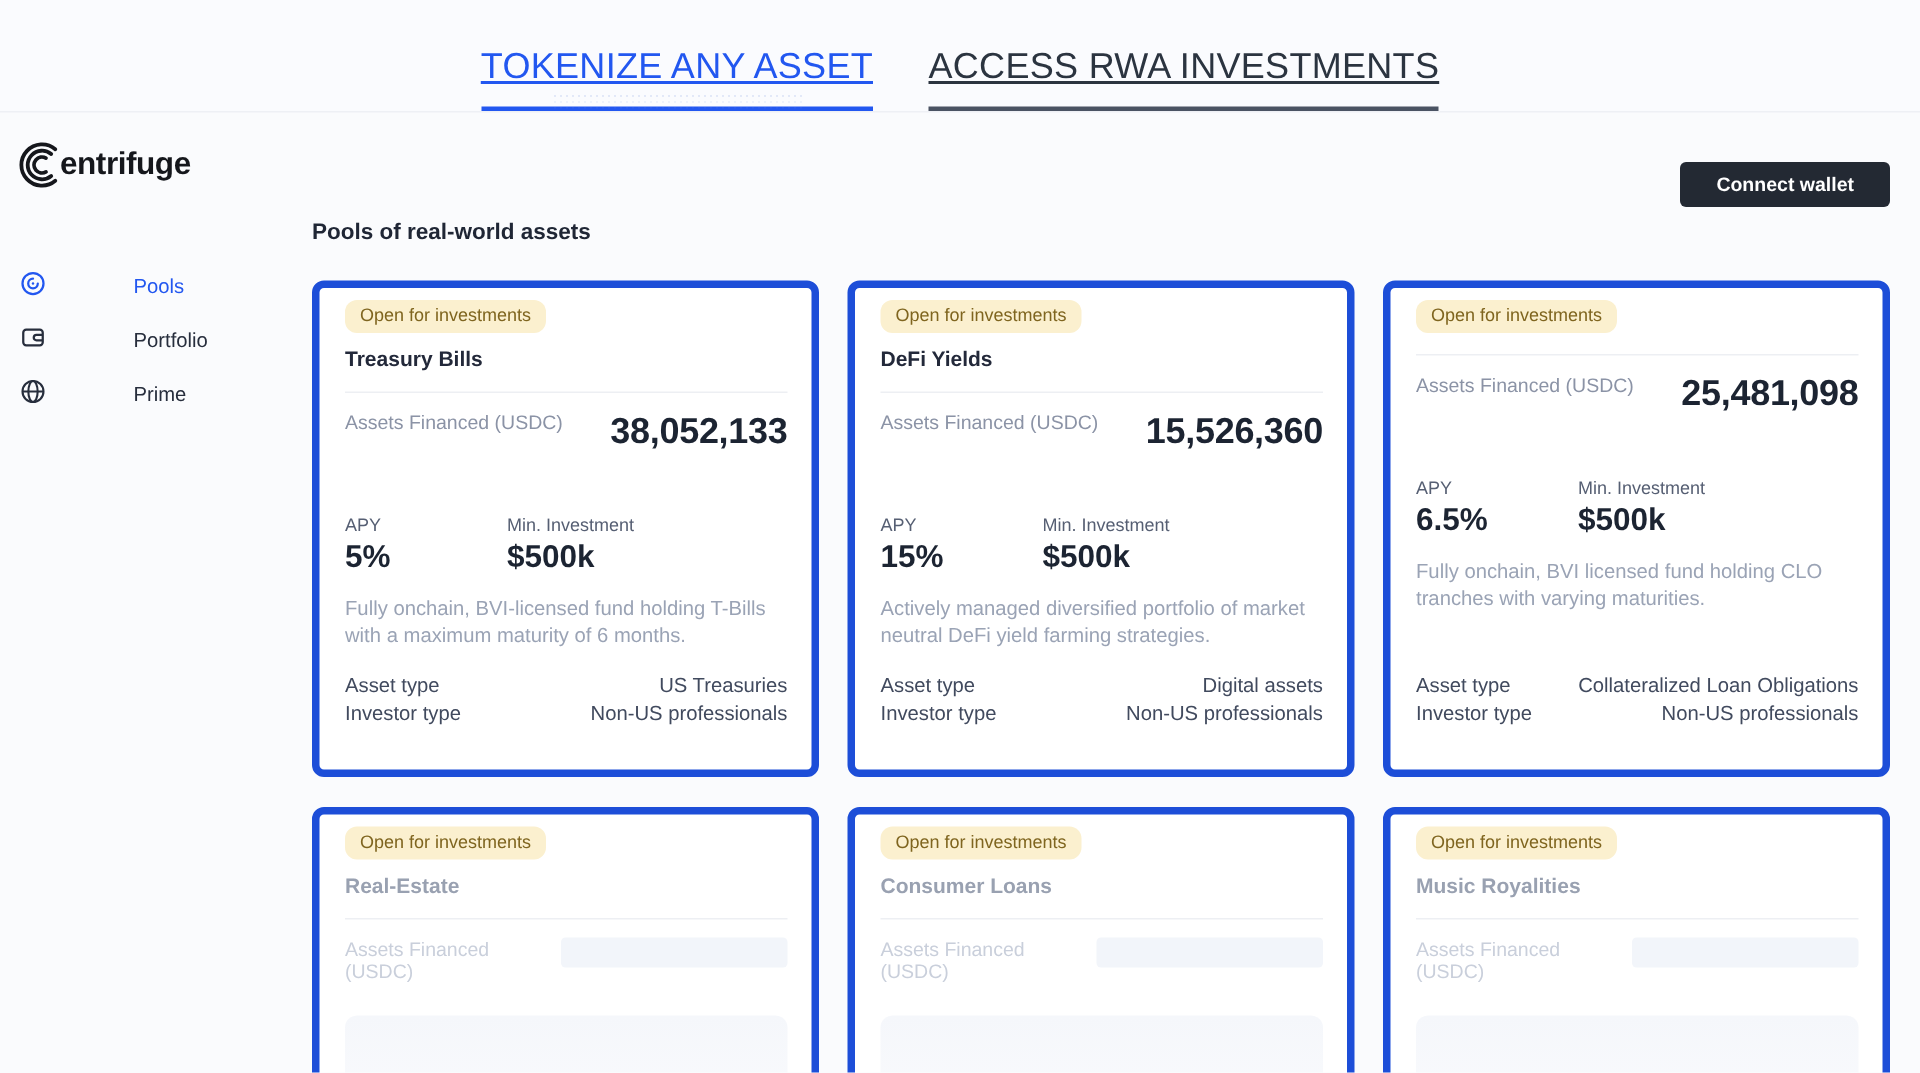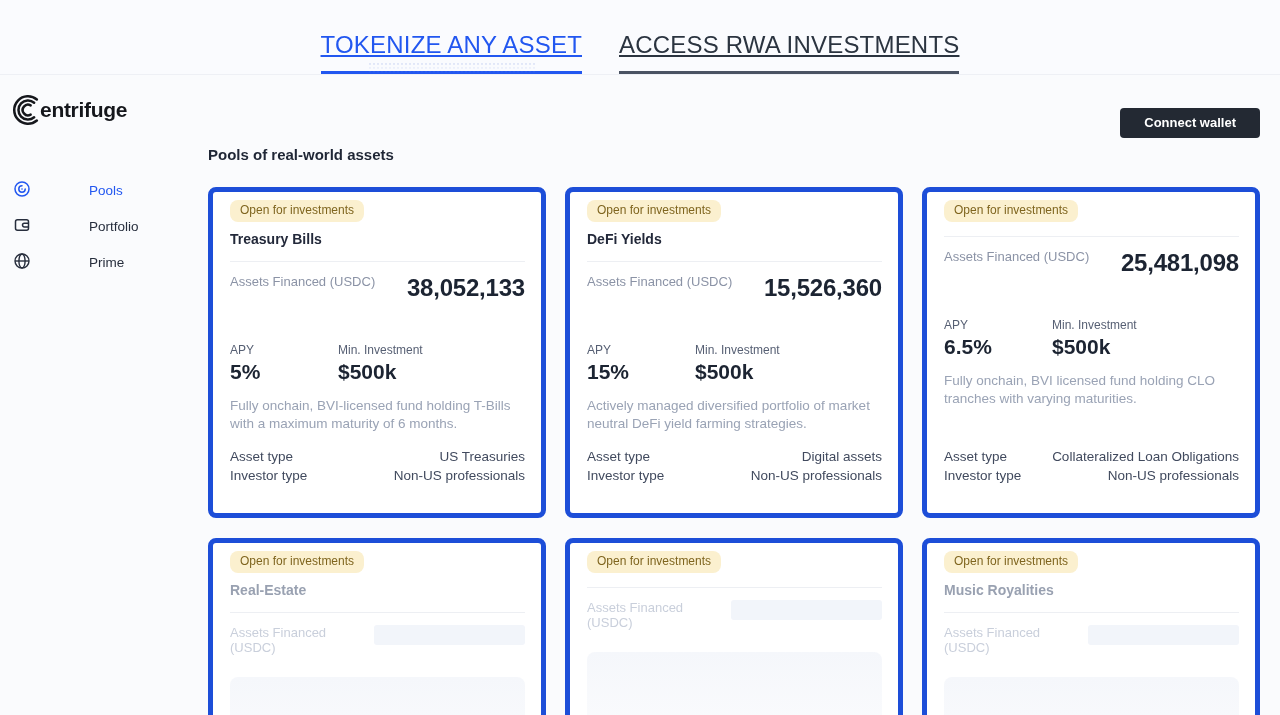--- a/index.html
+++ b/index.html
@@ -279,20 +279,21 @@
     <hr class="divider">
     <div class="assets-row">
       <span class="assets-label">Assets Financed (USDC)</span>
       <span class="skel-val"></span>
     </div>
     <div class="skel-block"></div>
   </div>
 
   <div class="card skeleton">
     <span class="badge">Open for investments</span>
+    <div class="card-title">Consumer Loans</div>
     <hr class="divider">
     <div class="assets-row">
       <span class="assets-label">Assets Financed (USDC)</span>
       <span class="skel-val"></span>
     </div>
     <div class="skel-block"></div>
   </div>
 
   <div class="card skeleton">
     <span class="badge">Open for investments</span>

